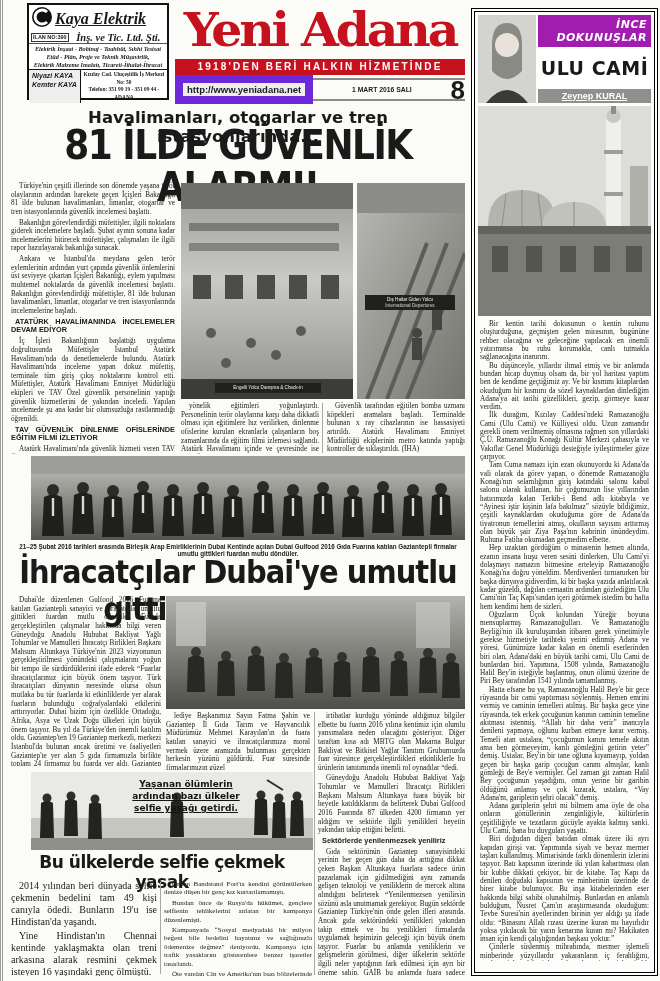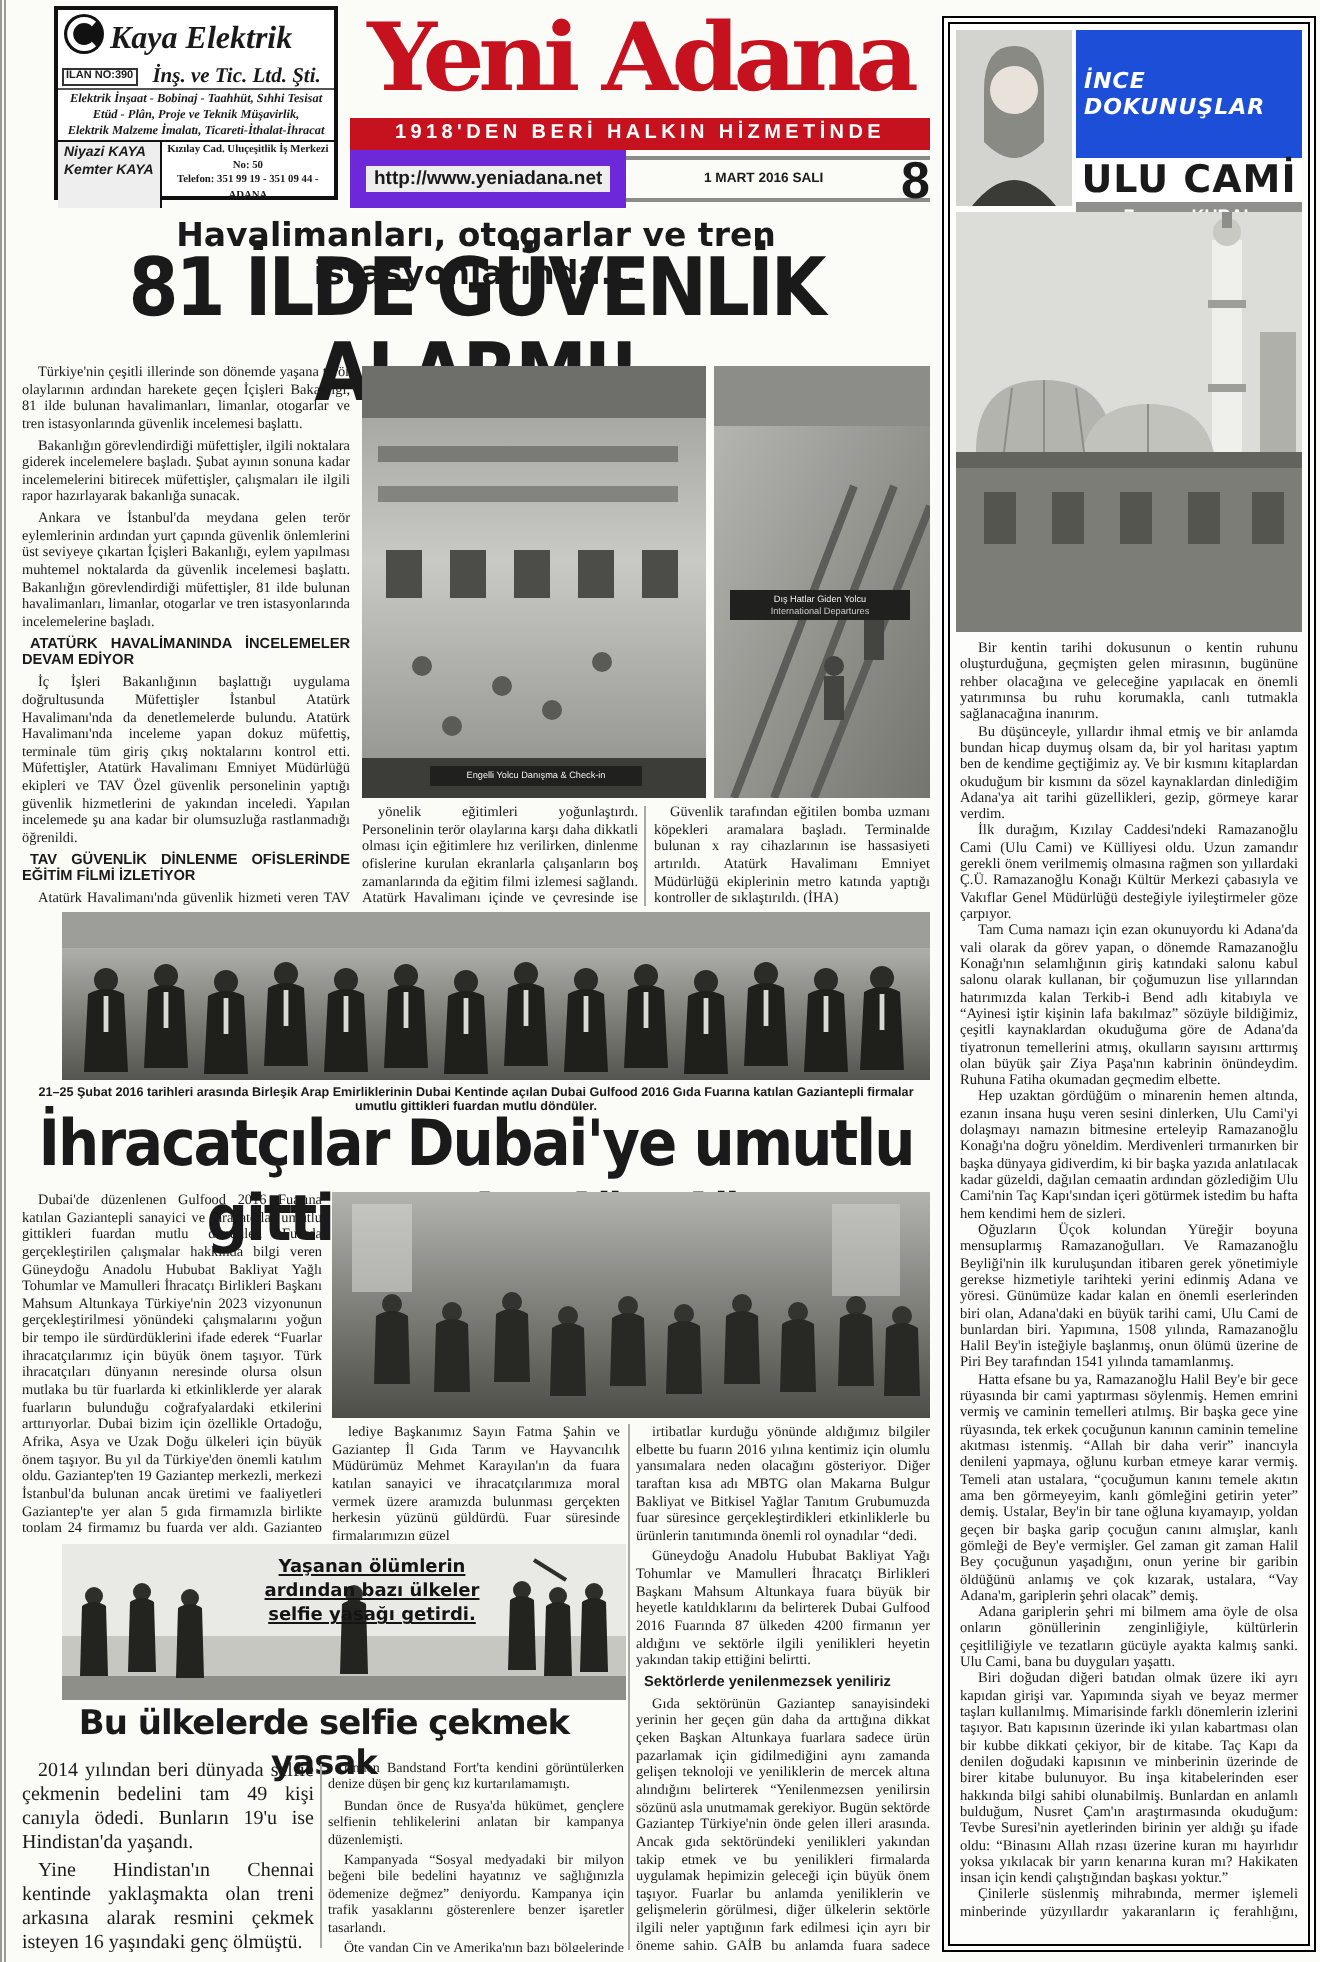--- a/index.html
+++ b/index.html
@@ -4,21 +4,21 @@
 <style>
   html,body{margin:0;padding:0;background:#e9e9e6;}
   .page{position:relative;width:660px;height:981px;background:#fbfbf8;overflow:hidden;
         font-family:"Liberation Serif",serif;color:#1a1a1a;
         border-left:3px double #9a9a96;border-right:1px solid #c2c2be;border-bottom:3px double #9a9a96;}
   p{margin:0 0 2px 0;text-indent:8px;}
   .subhead{font-weight:bold;text-indent:4px;font-family:"Liberation Sans",sans-serif;font-size:1.02em;}
   
   .ad-box{position:absolute;left:24px;top:3px;width:142px;height:97px;border:2px solid #111;background:#fff;box-sizing:border-box;}
   .ad-top{display:flex;align-items:center;gap:2px;padding:1px 2px 0 2px;}
-  .ad-brand{font-weight:bold;font-style:italic;font-size:16px;white-space:nowrap;}
+  .ad-brand{font-weight:bold;font-style:italic;font-size:16px;white-space:nowrap;text-decoration:underline;}
   .ad-sub{display:flex;align-items:center;gap:3px;padding:0 2px;}
   .ad-ilan{font-size:5.5px;font-weight:bold;border:1px solid #333;padding:0 1px;line-height:1.1;text-align:center;font-family:"Liberation Sans",sans-serif;}
   .ad-ltd{font-weight:bold;font-style:italic;font-size:10.5px;flex:1;text-align:center;}
   .ad-lines{padding:1px 2px;border-top:1px solid #555;}
   .ad-lines p{font-size:6.2px;font-weight:bold;font-style:italic;text-align:center;text-indent:0;margin:0;line-height:1.25;}
   .ad-bottom{display:flex;border-top:1px solid #111;align-items:stretch;}
   .ad-names{border-right:1px solid #111;padding:1px 3px;background:#eee;}
   .ad-names p{font-size:7px;font-weight:bold;font-style:italic;text-indent:0;margin:0;line-height:1.3;font-family:"Liberation Sans",sans-serif;}
   .ad-contact{flex:1;padding:1px 2px;}
   .ad-contact p{font-size:5.4px;font-weight:bold;text-indent:0;margin:0;line-height:1.4;text-align:center;}
@@ -53,22 +53,22 @@
   .overlay-quote{position:absolute;left:95px;top:6px;width:120px;text-align:center;
                  font-family:"DejaVu Sans",sans-serif;font-weight:bold;font-size:9px;line-height:1.35;
                  color:#141414;text-decoration:underline;}
   .vrule{position:absolute;width:1px;background:#a8a8a4;}
   
   .sidebar{position:absolute;left:468px;top:8px;width:187px;height:968px;border:4px double #000;
            background:#fdfdfb;box-sizing:border-box;padding:3px;}
   .sb-header{display:flex;gap:2px;height:88px;}
   .sb-portrait{width:58px;height:88px;background:#cfcfcc;flex:none;}
   .sb-right{flex:1;display:flex;flex-direction:column;}
-  .sb-section-bar{background:#1d4ed8;color:#fff;font-family:"DejaVu Sans",sans-serif;font-weight:bold;
-                  font-style:italic;font-size:11px;padding:19px 4px;text-align:left;letter-spacing:0.5px;}
+  .sb-section-bar{background:#a21caf;color:#fff;font-family:"DejaVu Sans",sans-serif;font-weight:bold;
+                  font-style:italic;font-size:11px;padding:3px 4px;text-align:right;letter-spacing:0.5px;}
   .sb-title{flex:1;display:flex;align-items:center;justify-content:center;background:#fff;
             font-family:"DejaVu Sans",sans-serif;font-weight:bold;font-size:19px;letter-spacing:0.5px;}
   .sb-author-bar{background:#8f8f8c;color:#fff;font-family:"Liberation Sans",sans-serif;font-weight:bold;
                  font-size:9px;text-align:center;padding:2px 0;text-decoration:underline;}
   .sb-photo{margin-top:3px;height:210px;background:#d6d6d3;overflow:hidden;}
   .sb-text{margin-top:3px;height:640px;overflow:hidden;font-size:7.3px;line-height:1.14;text-align:justify;
            padding:1px 2px;}
   .sb-text p{margin:0;text-indent:9px;}
 </style>
 </head>

